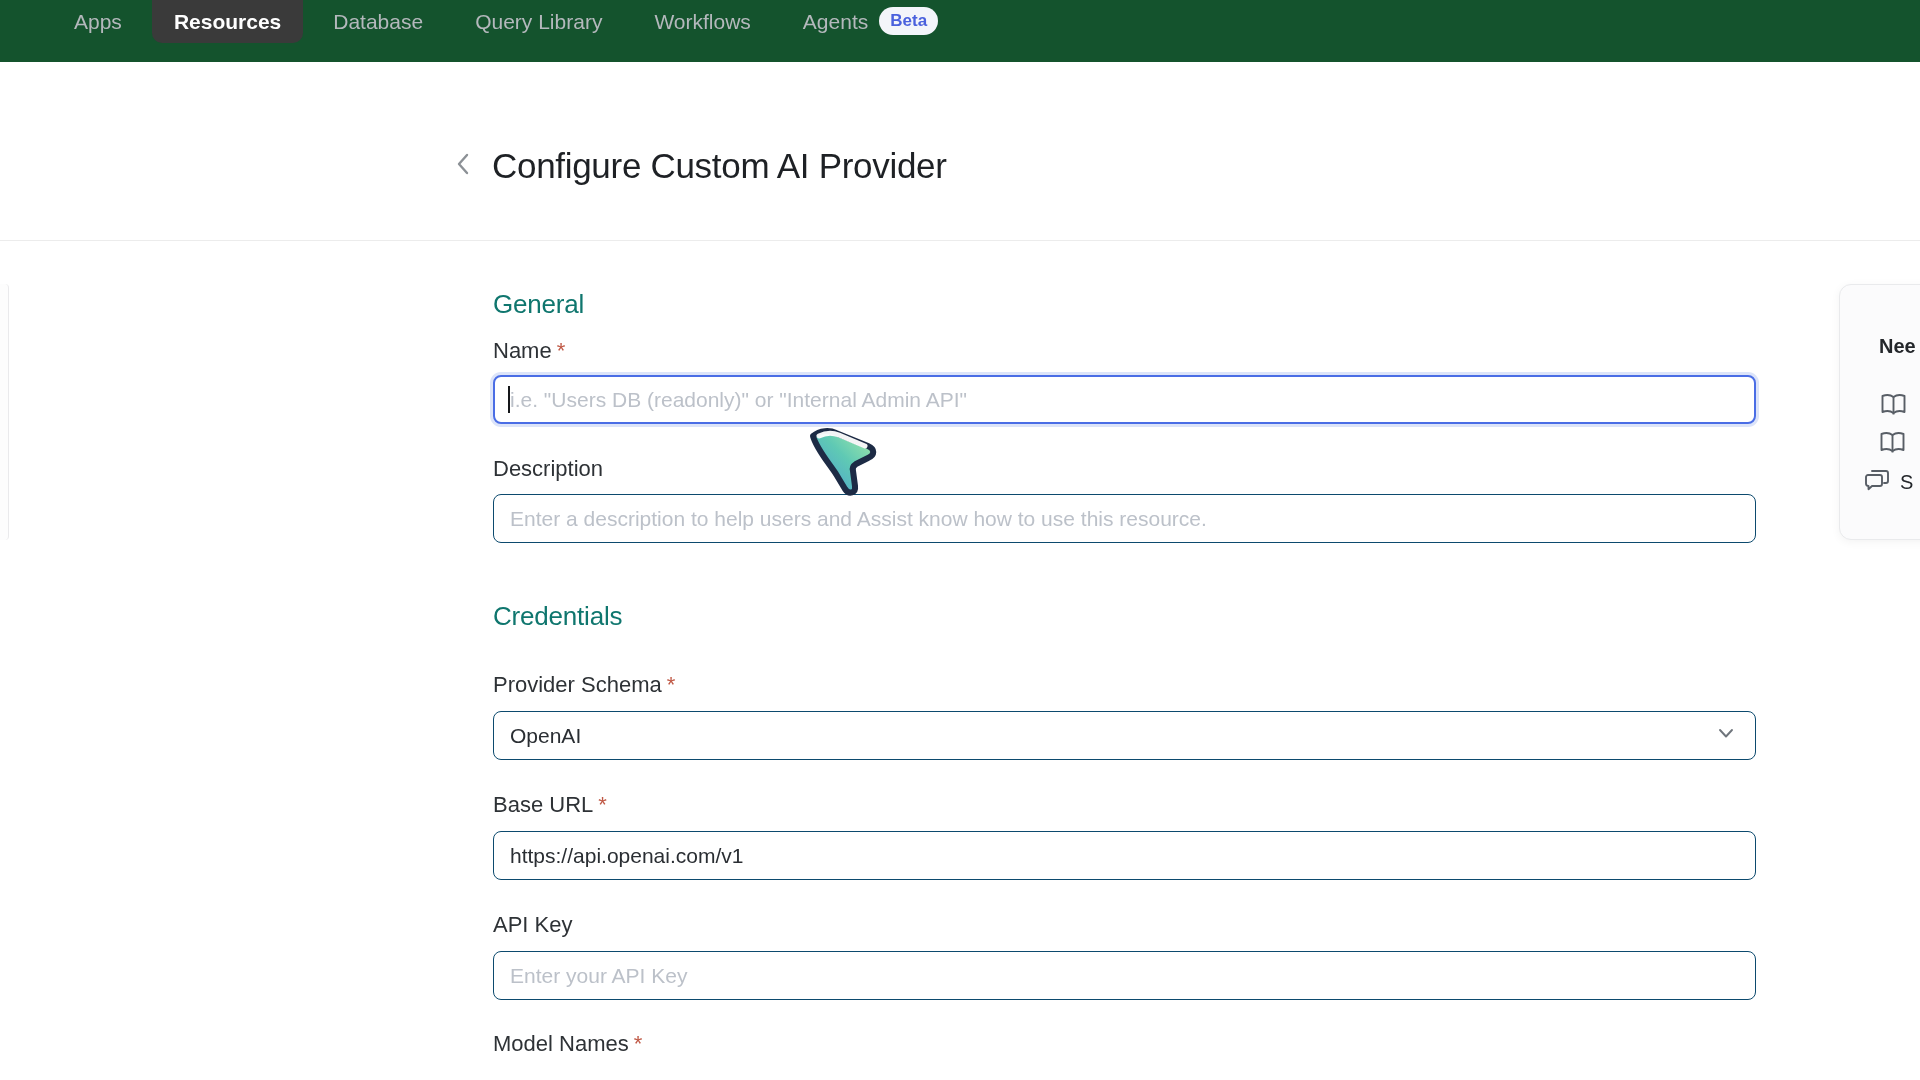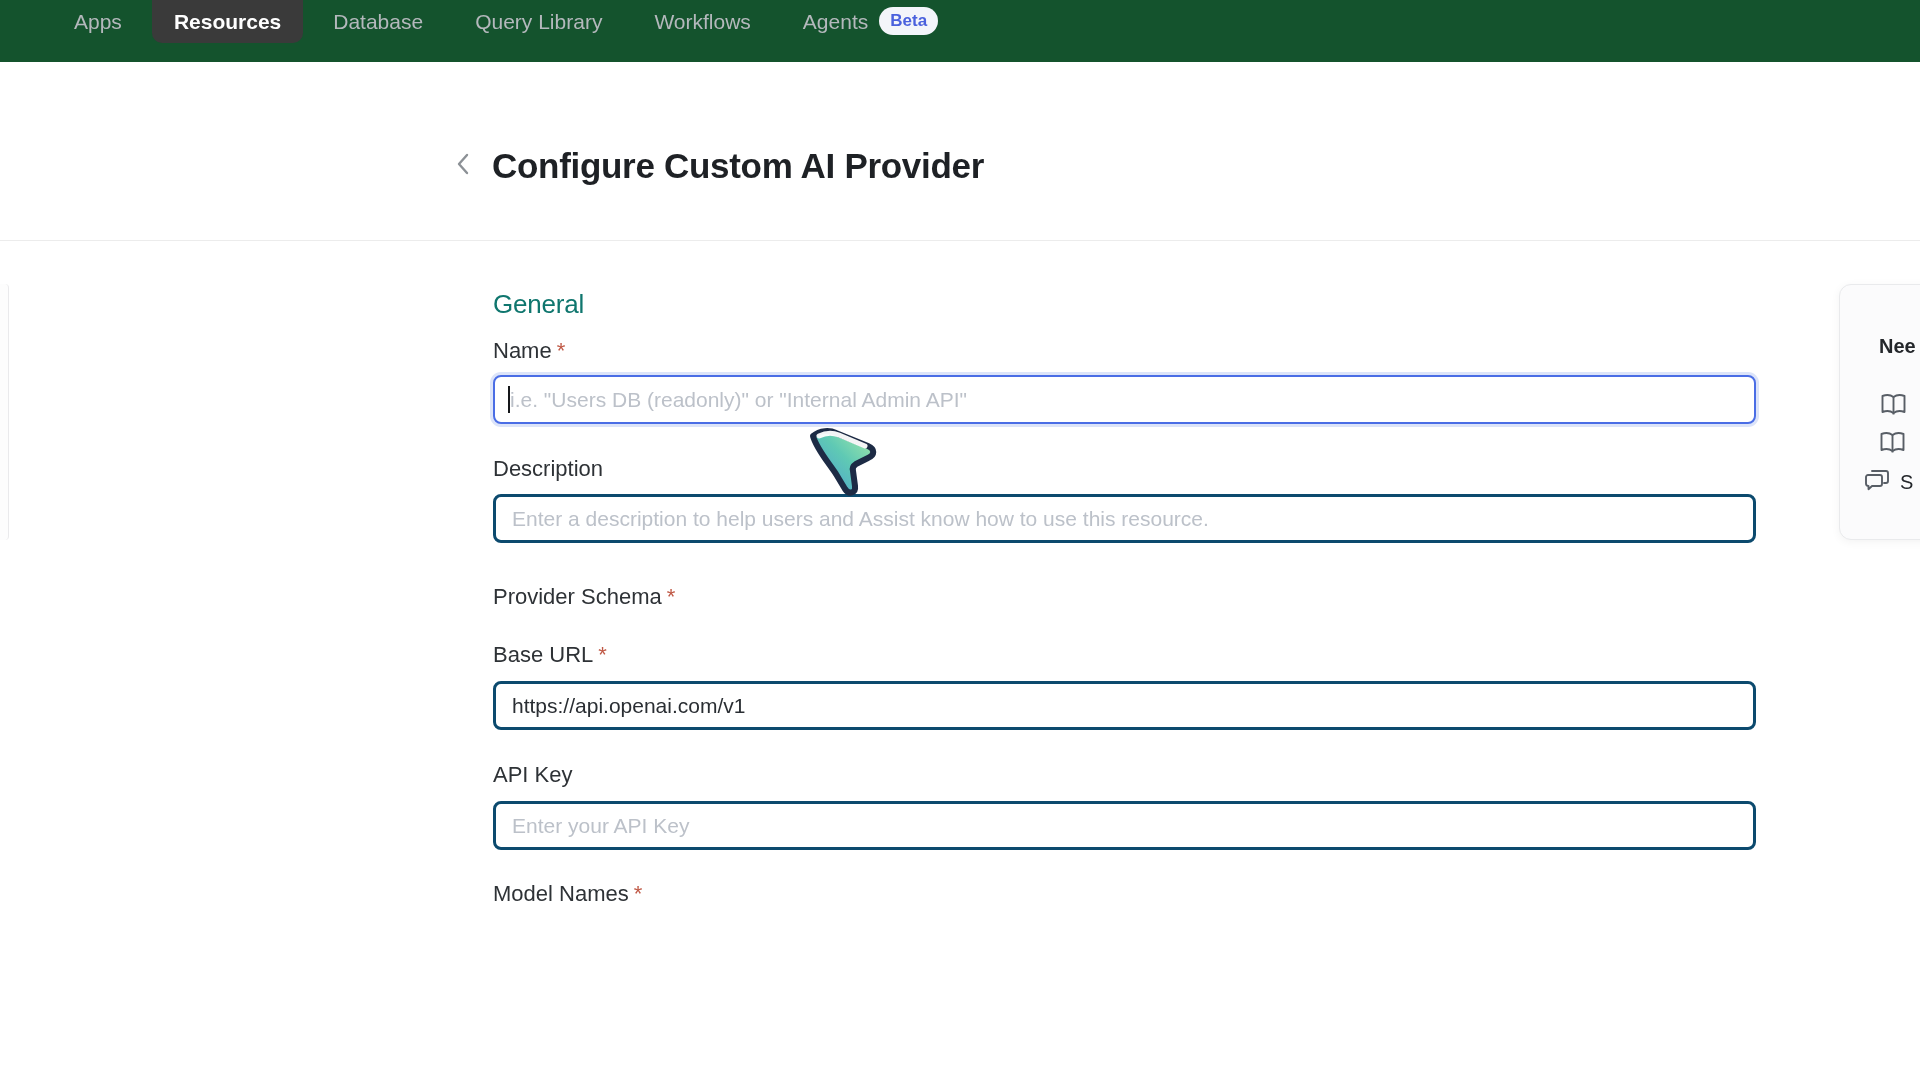--- a/index.html
+++ b/index.html
@@ -29,39 +29,39 @@
     display:inline-block; background:#f3f5fa; color:#4a61dd; font-size:17px;
     font-weight:700; line-height:19px; padding:4px 11px 5px; border-radius:14px; margin-top:-2px;
   }
 
   
   .back-btn {
     position:absolute; left:448px; top:150px; width:30px; height:30px;
     display:flex; align-items:center; justify-content:center; cursor:pointer; background:none; border:none;
   }
   .page-title {
-    position:absolute; left:492px; top:144px; font-size:35px; font-weight:700;
+    position:absolute; left:492px; top:144px; font-size:35px; font-weight:400;
     letter-spacing:-0.3px; color:#1e2125; line-height:44px;
   }
   .header-divider { position:absolute; top:240px; left:0; width:1920px; height:1px; background:#ececec; }
 
   
   .form-col { position:absolute; left:493px; top:241px; width:1263px; }
   .section-heading { font-size:26px; font-weight:400; color:#0f766e; line-height:30px; letter-spacing:-0.2px; }
   .sh-general { margin-top:48px; }
   .sh-credentials { margin-top:58px; }
   .field-label { display:block; font-size:22px; color:#2e3236; line-height:26px; }
   .req { color:#c05a47; margin-left:5px; }
   .ml-name { margin-top:19px; }
   .ml-desc, .ml-base, .ml-api { margin-top:32px; }
   .ml-schema { margin-top:41px; }
   .ml-models { margin-top:31px; }
 
   .txt-input, .select-box {
-    width:100%; height:49px; border:3px solid #0c4a6e; border-radius:8px;
+    width:100%; height:49px; border:1px solid #0c4a6e; border-radius:8px;
     background:#fff; font-family:inherit; font-size:21px; color:#2a2e33;
     padding:0 16px; outline:none; margin-top:13px;
   }
   .txt-input::placeholder { color:#bcc1c9; opacity:1; }
   .name-wrap { position:relative; margin-top:11px; }
   .name-wrap .txt-input {
     margin-top:0; border:2px solid #4a6de5; box-shadow:0 0 0 3px #dce4f9; padding-left:15px;
   }
   .caret {
     position:absolute; left:15px; top:11px; width:2px; height:27px; background:#15171a;
@@ -130,22 +130,31 @@
 
   <label class="field-label ml-name"><span>Name</span><span class="req">*</span></label>
   <div class="name-wrap">
     <input class="txt-input" type="text" placeholder="i.e. &quot;Users DB (readonly)&quot; or &quot;Internal Admin API&quot;" style="">
     <div class="caret"></div>
   </div>
 
   <label class="field-label ml-desc"><span>Description</span></label>
   <input class="txt-input desc-input" type="text" placeholder="Enter a description to help users and Assist know how to use this resource." style="">
 
+  <h2 class="section-heading sh-credentials">Credentials</h2>
 
   <label class="field-label ml-schema"><span>Provider Schema</span><span class="req">*</span></label>
+  <div class="select-box" role="combobox">
+    <span>OpenAI</span>
+    <span>
+      <svg width="22" height="22" viewBox="0 0 22 22" fill="none">
+        <path d="M5 8 L11 14.5 L17 8" stroke="#6f757c" stroke-width="1.9" stroke-linecap="round" stroke-linejoin="round"></path>
+      </svg>
+    </span>
+  </div>
 
   <label class="field-label ml-base"><span>Base URL</span><span class="req">*</span></label>
   <input class="txt-input" type="text" value="https://api.openai.com/v1" style="">
 
   <label class="field-label ml-api"><span>API Key</span></label>
   <input class="txt-input" type="text" placeholder="Enter your API Key" style="">
 
   <label class="field-label ml-models"><span>Model Names</span><span class="req">*</span></label>
 
 </main>

